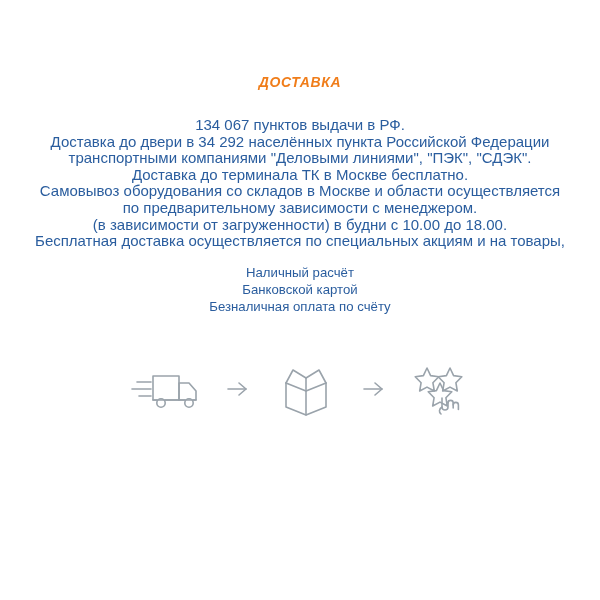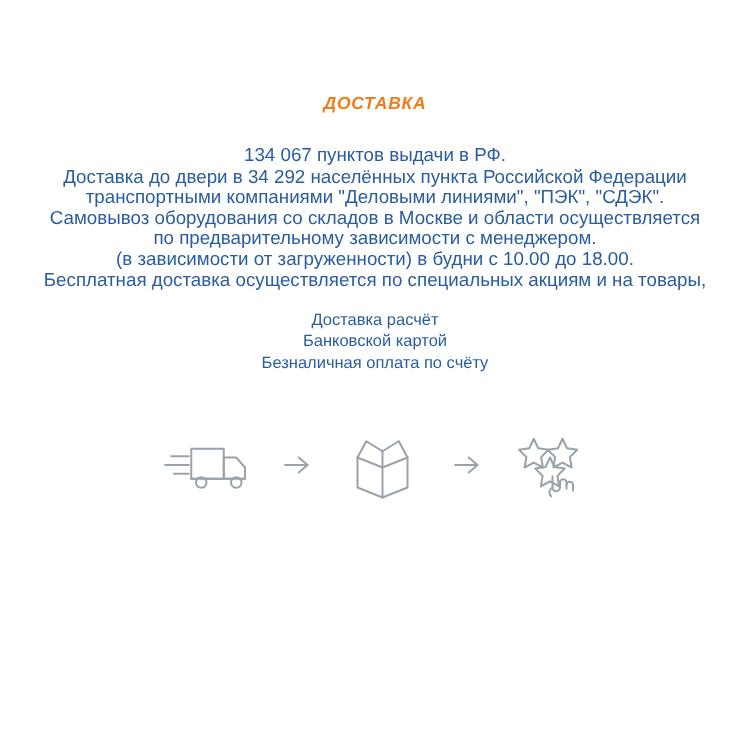--- a/index.html
+++ b/index.html
@@ -68,29 +68,30 @@
 <body>
 
 <div class="page">
 
   <h2 class="section-title" id="delivery-title">ДОСТАВКА</h2>
 
   <div class="body-block">
     <div class="line">134 067 пунктов выдачи в РФ.</div>
     <div class="line">Доставка до двери в 34 292 населённых пункта Российской Федерации</div>
     <div class="line">транспортными компаниями "Деловыми линиями", "ПЭК", "СДЭК".</div>
+    <div class="line">Доставка до терминала ТК в Москве бесплатно.</div>
     <div class="line">Самовывоз оборудования со складов в Москве и области осуществляется</div>
     <div class="line">по предварительному зависимости с менеджером.</div>
     <div class="line">(в зависимости от загруженности) в будни с 10.00 до 18.00.</div>
     <div class="line">Бесплатная доставка осуществляется по специальных акциям и на товары,</div>
   </div>
 
 
   <div class="body-block" id="payment-block">
-    <div class="line">Доставка расчёт</div>
+    <div class="line">Наличный расчёт</div>
     <div class="line">Банковской картой</div>
     <div class="line">Безналичная оплата по счёту</div>
   </div>
 
   <div class="icon-row">
 
     <div class="icon-cell">
       <svg width="74" height="50" viewBox="0 0 74 50" fill="none" stroke="#9aa3ab" stroke-width="1.6" stroke-linecap="round" stroke-linejoin="round">
         <path d="M24 12 H50 V36 H24 Z"></path>
         <path d="M50 19 H60 L67 27 V36 H50 Z"></path>

